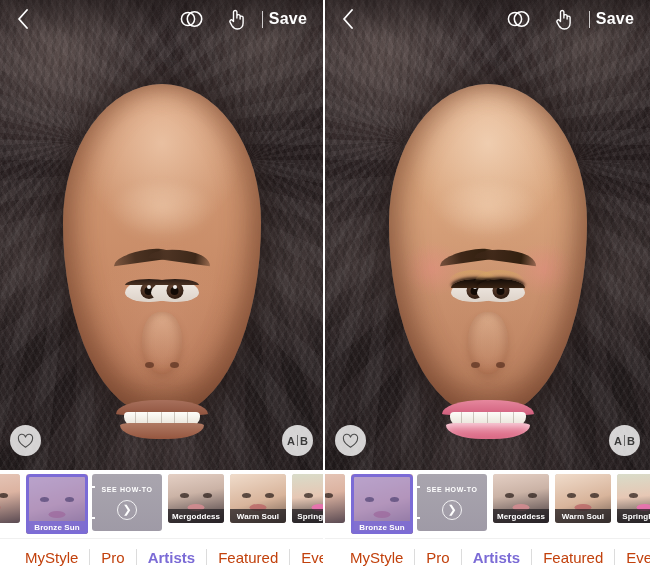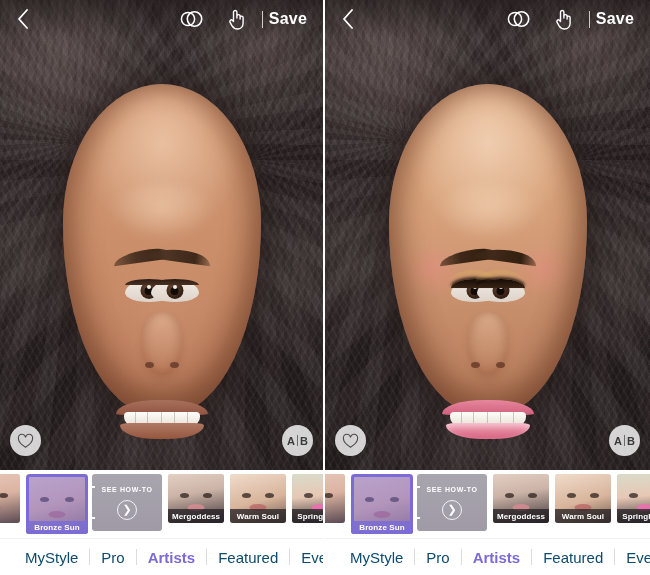--- a/index.html
+++ b/index.html
@@ -258,21 +258,21 @@
 
   
   .tabs {
     height:37px; background:#ffffff;
     display:flex; align-items:center;
     padding-left:14px; overflow:hidden;
     flex: 0 0 37px;
     border-top: 1px solid #f0f0f0;
   }
   .tab {
-    font-size:15px; color:#0c4a6e;
+    font-size:15px; color:#c2410c;
     padding: 0 11px; white-space:nowrap;
   }
   .tab.active { color:#7b6bd6; font-weight:bold; }
   .tab-sep { width:1px; height:16px; background:#dcdcdc; flex:0 0 auto; }
 </style>
 </head>
 <body>
 
 <div class="screen">
 

